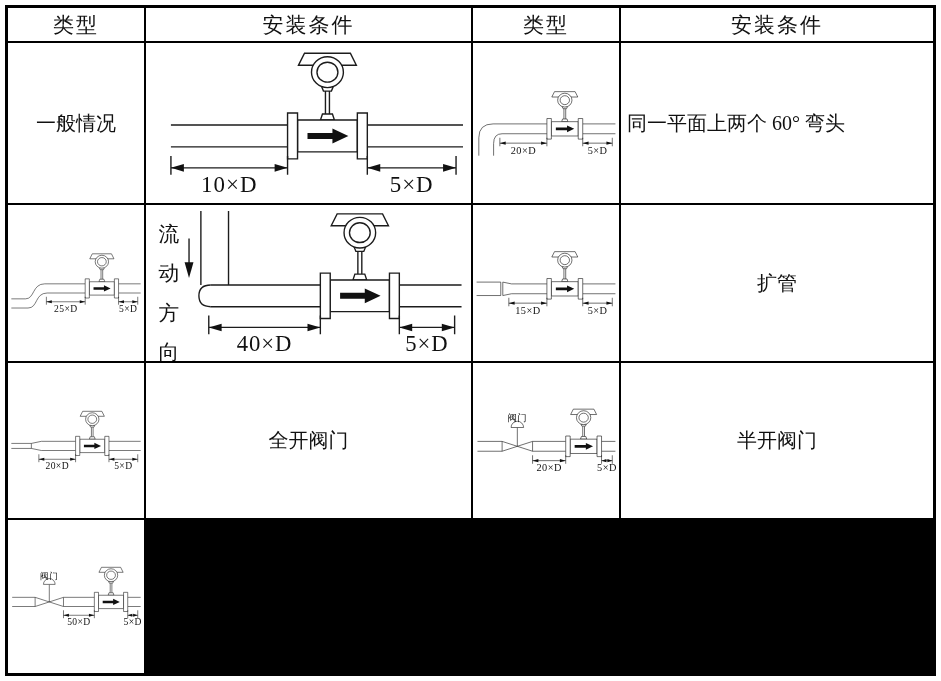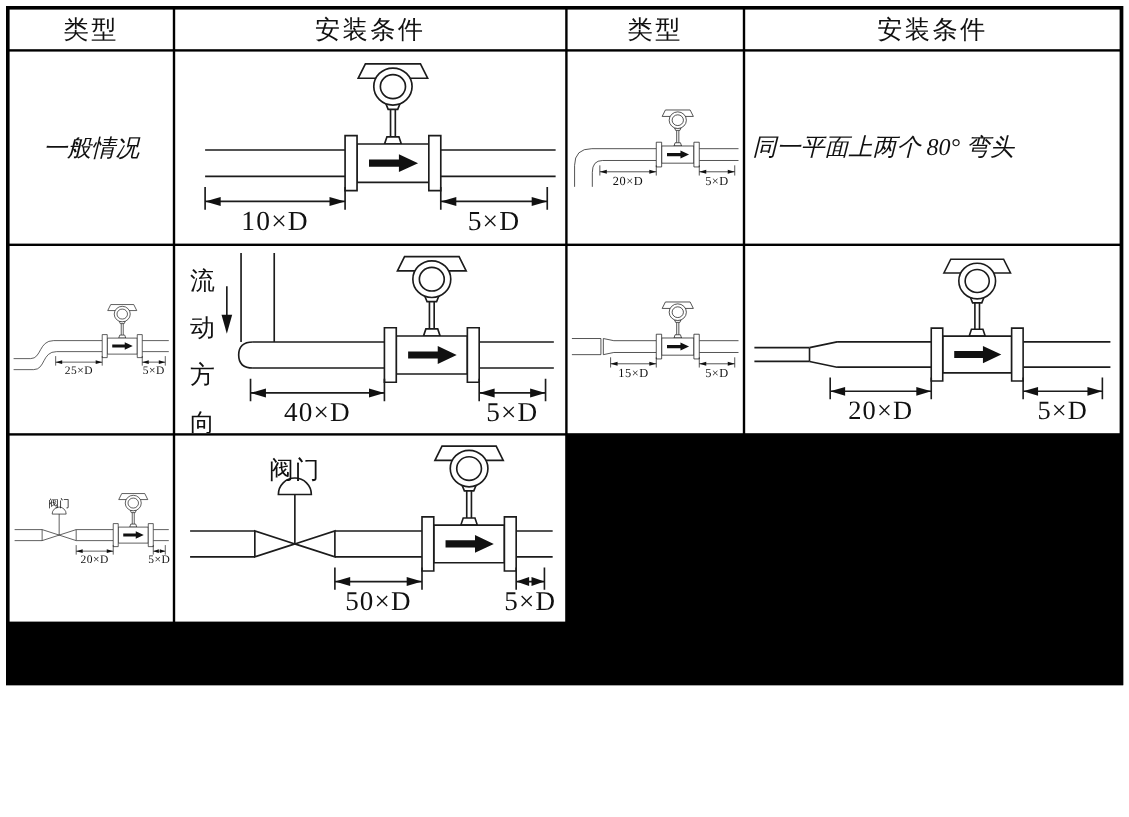--- a/index.html
+++ b/index.html
@@ -1,26 +1,26 @@
 <!DOCTYPE html>
 <html><head>
 <meta charset="utf-8">
 <style>
   html,body{margin:0;padding:0;background:#ffffff;}
   .page{width:941px;height:681px;background:#fff;box-sizing:border-box;padding:5px;
         font-family:"Liberation Serif","DejaVu Serif",serif;color:#111;}
-  .table{width:931px;height:566px;box-sizing:border-box;border:3px solid #000;background:#000;
+  .table{width:931px;height:671px;box-sizing:border-box;border:3px solid #000;background:#000;
          display:grid;gap:2px;
          grid-template-columns:136px 325px 146px 312px;
          grid-template-rows:33px 160px 156px 155px 153px;}
   .cell{background:#fff;overflow:hidden;}
   .hcell{display:flex;align-items:center;justify-content:center;
          font-size:21px;letter-spacing:2px;}
   .tcell{display:flex;align-items:center;justify-content:center;text-align:center;
-         font-size:20px;padding:0 4px;box-sizing:border-box;font-style:italic;}
+         font-size:20px;padding:0 4px;box-sizing:border-box;}
   .tcell.justify{justify-content:flex-start;text-align:justify;align-items:center;
          line-height:1.6;padding:0 6px;}
   .dcell{display:flex;justify-content:center;}
   .dcell svg{width:100%;height:100%;display:block;}
   svg text{font-family:"Liberation Serif","DejaVu Serif",serif;fill:#111;}
 </style>
 </head>
 <body>
 
 <div class="page">
@@ -90,21 +90,21 @@
           </g>
           <g>
             <path d="M245 124 H311 M245 112 V131 M311 112 V131" fill="none" stroke="#1c1c1c" stroke-width="1.4"></path>
             <path d="M245 124 L258 120.2 L258 127.8 Z" fill="#111111"></path>
             <path d="M311 124 L298 120.2 L298 127.8 Z" fill="#111111"></path>
             <text x="278" y="148" font-size="23" text-anchor="middle" letter-spacing="1">5×D</text>
           </g>
         </svg>
     </div>
 
-    <div class="cell tcell justify">同一平面上两个 80° 弯头</div>
+    <div class="cell tcell justify">同一平面上两个 60° 弯头</div>
     <div class="cell dcell">
       <svg viewBox="0 0 326 158" preserveAspectRatio="xMidYMid meet">
           <g>
             <path d="M8 117 H42 C64 117 58 81 88 81 H185" fill="none" stroke="#1c1c1c" stroke-width="1.4"></path>
             <path d="M8 139 H48 C72 139 64 103 94 103 H185" fill="none" stroke="#1c1c1c" stroke-width="1.4"></path>
             <path d="M265 81 H318 M265 103 H318" fill="none" stroke="#1c1c1c" stroke-width="1.4"></path>
           </g>
           <g>
             <path d="M196 21 L202 9 L248 9 L254 21 Z" fill="#fff" stroke="#1c1c1c" stroke-width="1.4"></path>
             <path d="M223 47 V70 M227 47 V70" fill="none" stroke="#1c1c1c" stroke-width="1.4"></path>
@@ -199,20 +199,21 @@
             <text x="122.5" y="148" font-size="23" text-anchor="middle" letter-spacing="1">15×D</text>
           </g>
           <g>
             <path d="M245 124 H311 M245 112 V131 M311 112 V131" fill="none" stroke="#1c1c1c" stroke-width="1.4"></path>
             <path d="M245 124 L258 120.2 L258 127.8 Z" fill="#111111"></path>
             <path d="M311 124 L298 120.2 L298 127.8 Z" fill="#111111"></path>
             <text x="278" y="148" font-size="23" text-anchor="middle" letter-spacing="1">5×D</text>
           </g>
         </svg>
     </div>
+    <div class="cell tcell">扩管</div>
     <div class="cell dcell">
       <svg viewBox="0 0 326 158" preserveAspectRatio="xMidYMid meet">
           <g>
             <path d="M8 86 H56 M8 98 H56 M56 86 V98" fill="none" stroke="#1c1c1c" stroke-width="1.4"></path>
             <path d="M56 86 L80 81 M56 98 L80 103" fill="none" stroke="#1c1c1c" stroke-width="1.4"></path>
             <path d="M80 81 H162 M80 103 H162 M242 81 H318 M242 103 H318" fill="none" stroke="#1c1c1c" stroke-width="1.4"></path>
           </g>
           <g>
             <path d="M173 21 L179 9 L225 9 L231 21 Z" fill="#fff" stroke="#1c1c1c" stroke-width="1.4"></path>
             <path d="M200 47 V70 M204 47 V70" fill="none" stroke="#1c1c1c" stroke-width="1.4"></path>
@@ -233,20 +234,21 @@
           </g>
           <g>
             <path d="M242 124 H311 M242 112 V131 M311 112 V131" fill="none" stroke="#1c1c1c" stroke-width="1.4"></path>
             <path d="M242 124 L255 120.2 L255 127.8 Z" fill="#111111"></path>
             <path d="M311 124 L298 120.2 L298 127.8 Z" fill="#111111"></path>
             <text x="276.5" y="148" font-size="23" text-anchor="middle" letter-spacing="1">5×D</text>
           </g>
         </svg>
     </div>
 
+    <div class="cell tcell">全开阀门</div>
     <div class="cell dcell">
       <svg viewBox="0 0 326 158" preserveAspectRatio="xMidYMid meet">
           <g>
             <path d="M10 81 H65 M10 103 H65" fill="none" stroke="#1c1c1c" stroke-width="1.4"></path>
             <path d="M133 81 H207 M133 103 H207 M287 81 H318 M287 103 H318" fill="none" stroke="#1c1c1c" stroke-width="1.4"></path>
           </g>
           <g>
             <path d="M65 81 V103 L99 92 Z" fill="#fff" stroke="#1c1c1c" stroke-width="1.4"></path>
             <path d="M133 81 V103 L99 92 Z" fill="#fff" stroke="#1c1c1c" stroke-width="1.4"></path>
             <path d="M99 50 V92" fill="none" stroke="#1c1c1c" stroke-width="1.4"></path>
@@ -272,20 +274,21 @@
             <text x="170" y="148" font-size="23" text-anchor="middle" letter-spacing="1">20×D</text>
           </g>
           <g>
             <path d="M287 124 H311 M287 112 V131 M311 112 V131" fill="none" stroke="#1c1c1c" stroke-width="1.4"></path>
             <path d="M287 124 L298 120.2 L298 127.8 Z" fill="#111111"></path>
             <path d="M311 124 L300 120.2 L300 127.8 Z" fill="#111111"></path>
             <text x="299" y="148" font-size="23" text-anchor="middle" letter-spacing="1">5×D</text>
           </g>
         </svg>
     </div>
+    <div class="cell tcell">半开阀门</div>
     <div class="cell dcell">
       <svg viewBox="0 0 326 158" preserveAspectRatio="xMidYMid meet">
           <g>
             <path d="M10 81 H65 M10 103 H65" fill="none" stroke="#1c1c1c" stroke-width="1.4"></path>
             <path d="M133 81 H207 M133 103 H207 M287 81 H318 M287 103 H318" fill="none" stroke="#1c1c1c" stroke-width="1.4"></path>
           </g>
           <g>
             <path d="M65 81 V103 L99 92 Z" fill="#fff" stroke="#1c1c1c" stroke-width="1.4"></path>
             <path d="M133 81 V103 L99 92 Z" fill="#fff" stroke="#1c1c1c" stroke-width="1.4"></path>
             <path d="M99 50 V92" fill="none" stroke="#1c1c1c" stroke-width="1.4"></path>

